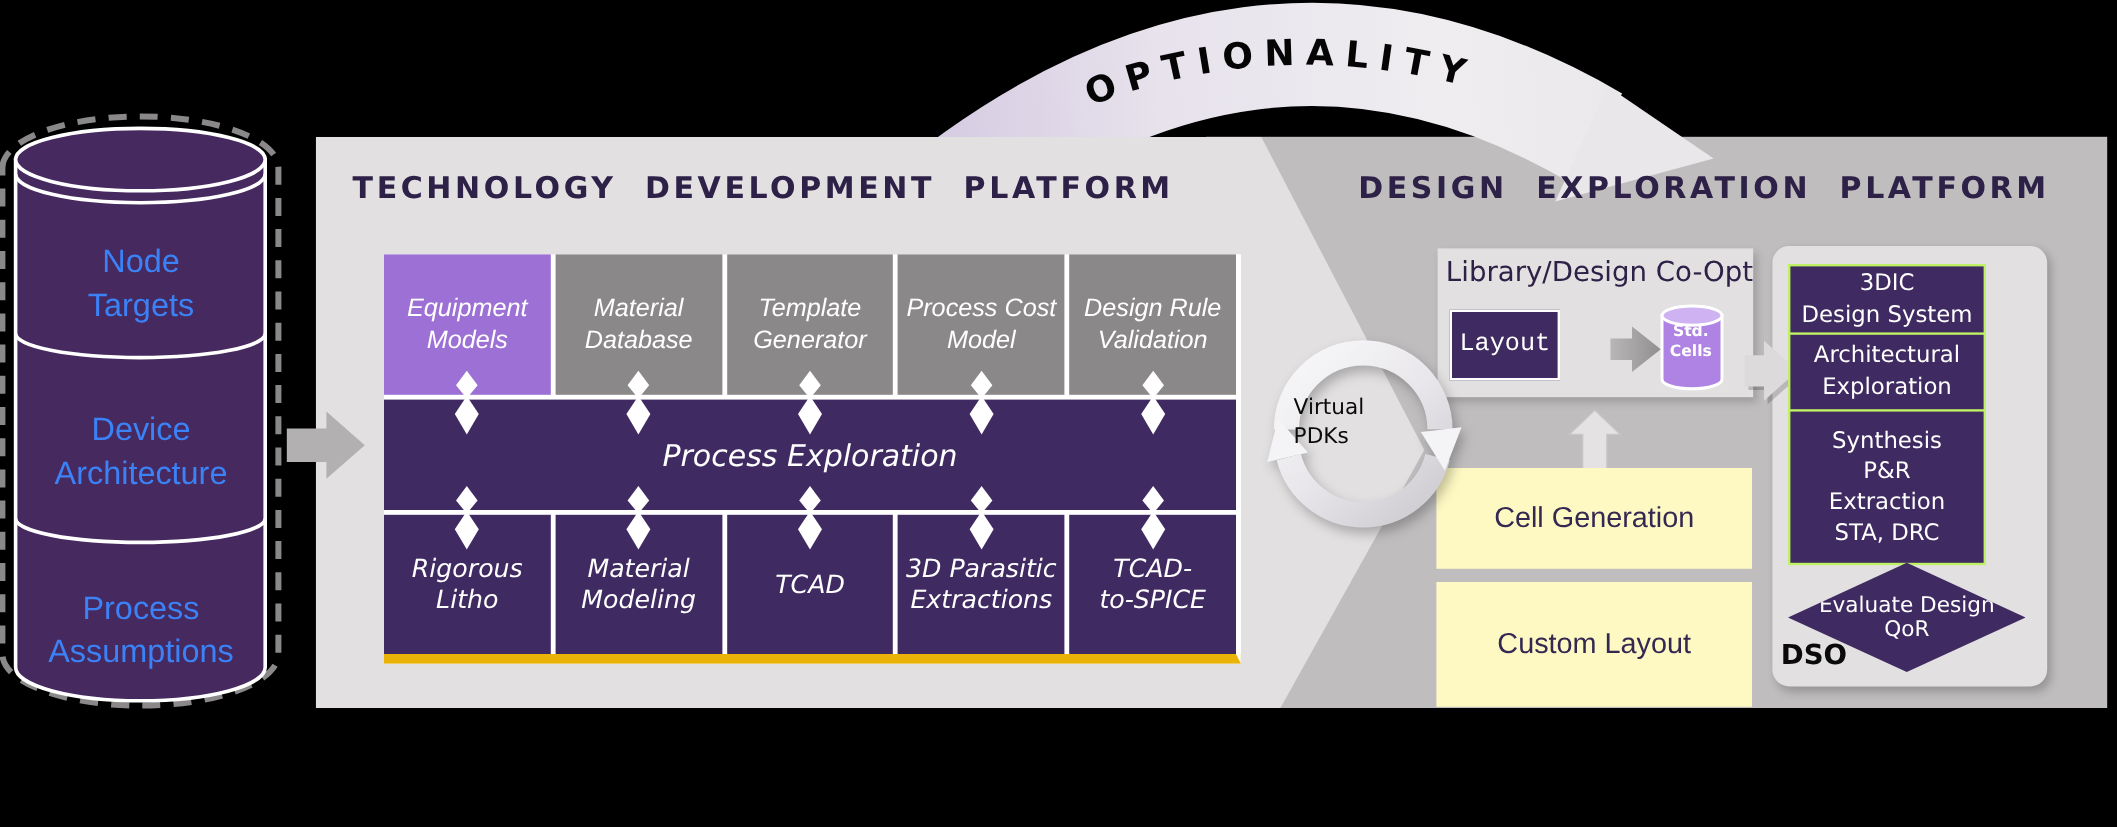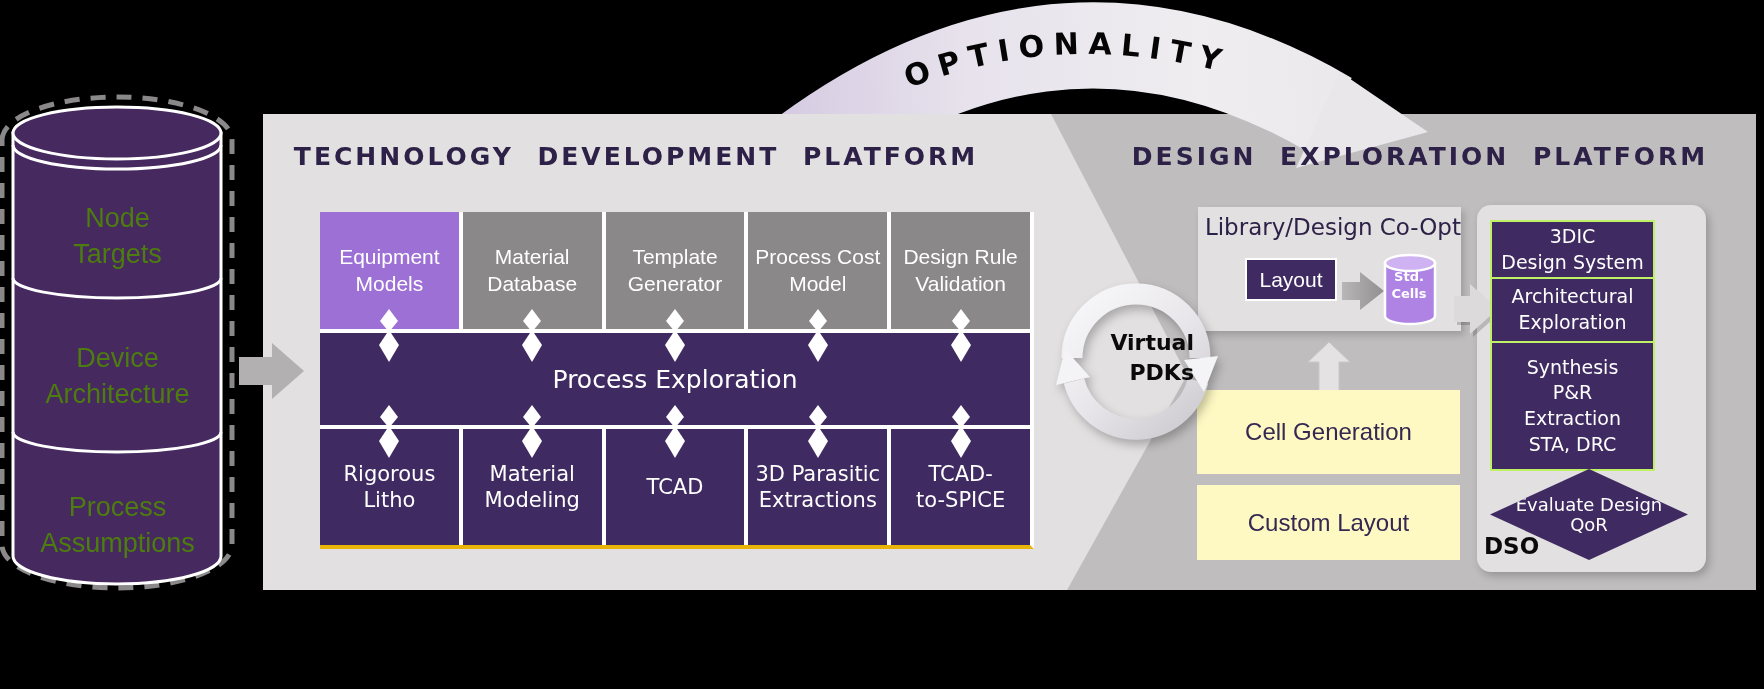--- a/index.html
+++ b/index.html
@@ -18,59 +18,59 @@
   .arc-svg{left:640px;top:0;width:860px;height:250px;z-index:2;}
 
   
   .ptitle{top:142px;height:34px;font-weight:bold;font-size:25px;letter-spacing:3px;
           word-spacing:12px;color:#2e2147;text-align:center;z-index:6;}
   .tdp-title{left:283px;width:706px;}
   .dep-title{left:1090px;width:660px;}
 
   
   .grid{left:320px;top:212px;width:710px;z-index:5;background:#fff;
-        border-right:4px solid #fff;border-bottom:4px solid #eab308;
+        border-right:4px solid #fff;border-bottom:8px solid #eab308;
         display:grid;grid-template-columns:repeat(5,1fr);grid-template-rows:117px 92px 116px;
-        gap:4px;}
+        gap:4px;font-style:italic;}
   .cell{color:#fff;font-size:21px;line-height:1.25;}
   .cell.gray{background:#8a8889;font-family:"Liberation Sans",sans-serif;}
   .cell.lpurple{background:#9d70d5;font-family:"Liberation Sans",sans-serif;}
   .cell.dpurple{background:#3f2a61;}
   .band{grid-column:1/-1;background:#3f2a61;color:#fff;font-size:25px;}
   .diamonds{left:316px;top:300px;width:740px;height:160px;z-index:6;}
 
   
   .cyl-svg{left:0;top:85px;width:245px;height:520px;z-index:6;}
-  .cyl-label{left:15px;width:205px;color:#4d7c0f;font-size:27px;line-height:1.35;text-align:center;
+  .cyl-label{left:15px;width:205px;color:#3b82f6;font-size:27px;line-height:1.35;text-align:center;
              z-index:7;font-family:"Liberation Sans",sans-serif;}
   .in-arrow{left:234px;top:338px;width:75px;height:70px;z-index:6;}
 
   
   .hub-svg{left:1040px;top:252px;width:200px;height:220px;z-index:6;
            filter:drop-shadow(3px 5px 5px rgba(0,0,0,0.25));}
-  .hub-label{left:1078px;top:328px;width:116px;color:#0a0a0a;font-weight:bold;font-size:22px;
-             line-height:1.35;text-align:right;z-index:7;}
+  .hub-label{left:1078px;top:328px;width:116px;color:#0a0a0a;font-weight:normal;font-size:18px;
+             line-height:1.35;text-align:left;z-index:7;}
 
   
   .coopt{left:1198px;top:207px;width:263px;height:124px;background:#e2e0e0;z-index:5;
          box-shadow:3px 4px 7px rgba(0,0,0,0.18);}
   .coopt-label{left:1198px;top:214px;width:263px;text-align:right;color:#2e2147;font-size:23px;z-index:6;}
-  .layout-box{left:1245px;top:258px;width:92px;height:43px;background:#3f2a61;border:2px solid #fff;
+  .layout-box{left:1208px;top:258px;width:92px;height:59px;background:#3f2a61;border:2px solid #fff;
               box-sizing:border-box;color:#fff;font-size:21px;z-index:6;
-              font-family:Liberation Sans, sans-serif;}
+              font-family:Liberation Mono, monospace;}
   .mini-arrow{left:1340px;top:266px;width:48px;height:50px;z-index:6;}
   .stdcyl-svg{left:1381px;top:252px;width:58px;height:78px;z-index:6;}
   .stdcyl-label{left:1381px;top:269px;width:56px;color:#fff;font-weight:bold;font-size:13px;
                 line-height:1.3;text-align:center;z-index:7;}
   .chev-arrow{left:1446px;top:276px;width:60px;height:62px;z-index:6;}
   .up-arrow{left:1298px;top:340px;width:62px;height:54px;z-index:5;}
   .flatbox{background:#fef9c3;color:#342852;font-size:24px;z-index:5;
            font-family:"Liberation Sans",sans-serif;}
   .cellgen{left:1197px;top:390px;width:263px;height:84px;}
-  .customlay{left:1197px;top:485px;width:263px;height:75px;}
+  .customlay{left:1197px;top:485px;width:263px;height:104px;}
 
   .dso-panel{left:1477px;top:205px;width:229px;height:367px;background:#e2e0e1;border-radius:14px;
              z-index:5;box-shadow:3px 4px 8px rgba(0,0,0,0.22);}
   .dso-stack{left:1490px;top:220px;width:165px;background:#bef264;padding:2px;box-sizing:border-box;
              display:flex;flex-direction:column;gap:2px;z-index:6;}
   .dso-box{background:#3f2a61;color:#fff;font-size:19px;line-height:1.35;}
   .dso-b1{height:55px;}.dso-b2{height:62px;}.dso-b3{height:126px;}
   .qor-diamond{left:1490px;top:469px;width:198px;height:91px;background:#3f2a61;z-index:6;
                clip-path:polygon(50% 0,100% 50%,50% 100%,0 50%);
                color:#fff;font-size:18px;line-height:1.08;}

